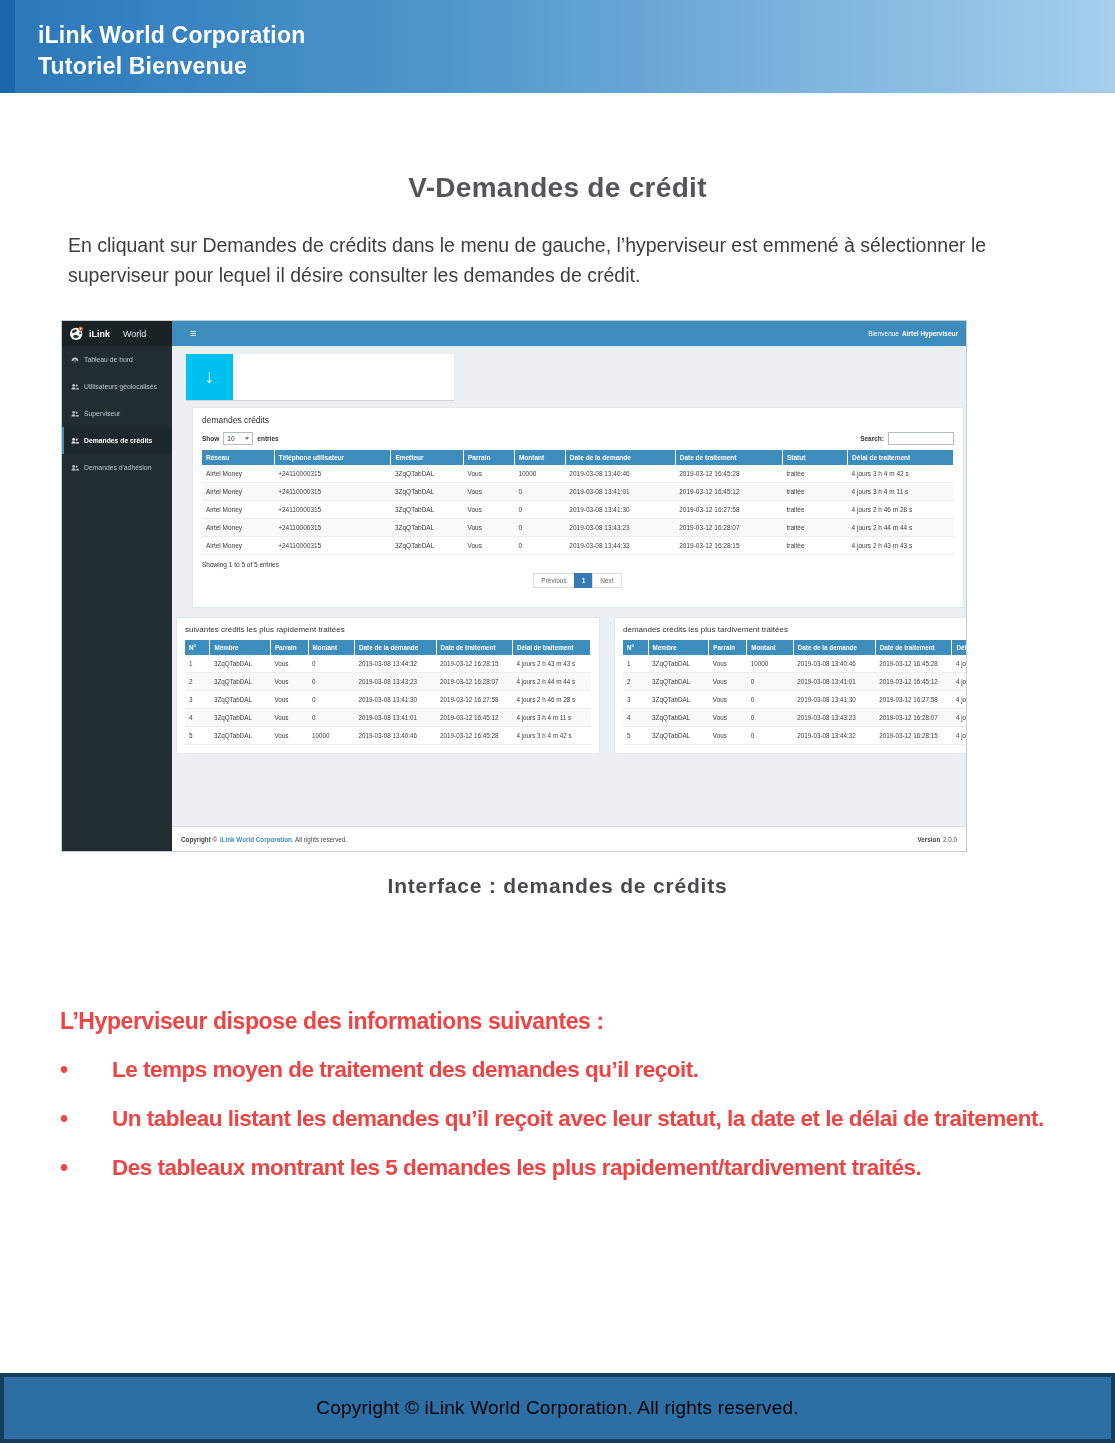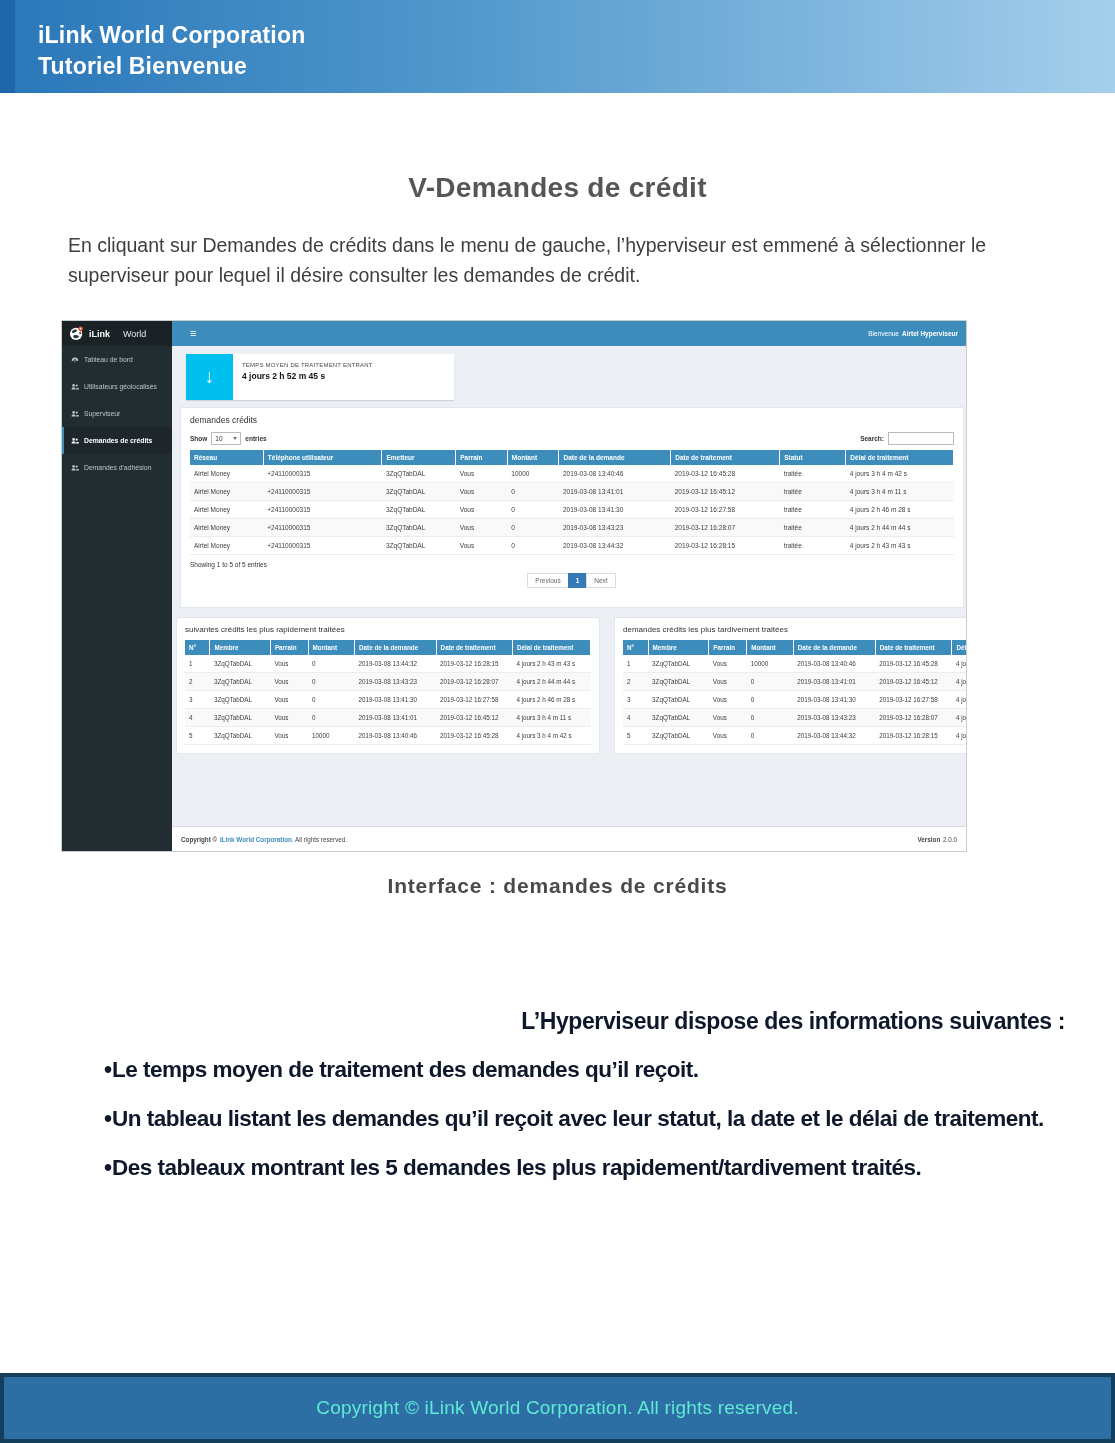--- a/index.html
+++ b/index.html
@@ -43,21 +43,21 @@
 
   .infobox{position:absolute;left:14px;top:8px;width:268px;height:46px;background:#fff;
     box-shadow:0 1px 1px rgba(0,0,0,.12);}
   .infobox-icon{position:absolute;left:0;top:0;width:47px;height:46px;background:#00c0ef;
     color:#fff;font-size:19px;font-weight:700;display:flex;align-items:center;justify-content:center;}
   .infobox-body{position:absolute;left:47px;right:0;top:0;bottom:0;padding:8px 9px;box-sizing:border-box;}
   .infobox-label{font-size:6px;color:#4a4a4a;text-transform:uppercase;letter-spacing:0.2px;}
   .infobox-value{font-size:8.5px;font-weight:700;color:#101010;margin-top:3px;}
 
   .panel{background:#fff;border:1px solid #e2e7ed;box-sizing:border-box;}
-  .panel-main{position:absolute;left:8px;right:2px;top:61px;height:201px;}
+  .panel-main{position:absolute;left:20px;right:2px;top:61px;height:201px;}
   .panel-heading{padding:7px 9px 4px;font-size:8.5px;color:#333;}
 
   .dt-controls{display:flex;justify-content:space-between;align-items:center;
     padding:3px 9px 5px;font-size:6.5px;font-weight:700;color:#333;}
   .dt-left{display:flex;align-items:center;gap:4px;}
   .dt-select{display:inline-flex;align-items:center;justify-content:space-between;
     width:30px;height:13px;border:1px solid #b6bcc2;background:#fff;font-size:6.5px;
     font-weight:400;padding:0 3px;box-sizing:border-box;cursor:pointer;}
   .chev{width:0;height:0;border-left:2.5px solid transparent;border-right:2.5px solid transparent;
     border-top:3px solid #777;}
@@ -95,30 +95,30 @@
 
   .shot-footer{position:absolute;left:110px;right:0;bottom:0;height:25px;background:#fff;
     border-top:1px solid #d8dde3;display:flex;align-items:center;justify-content:space-between;
     padding:0 9px;font-size:6.3px;color:#444;box-sizing:border-box;}
   .shot-footer .link{color:#3c8dbc;font-weight:700;cursor:pointer;}
   .shot-footer b{margin-right:1px;}
 
   
   .caption{position:absolute;left:0;top:874px;width:1115px;text-align:center;
     font-size:21px;font-weight:700;color:#4a4a4c;letter-spacing:0.8px;}
-  .info-block{position:absolute;left:60px;top:1008px;width:1005px;color:#0f172a;text-align:right;}
+  .info-block{position:absolute;left:60px;top:1008px;width:1005px;color:#ef4444;}
   .info-heading{font-size:23px;font-weight:700;letter-spacing:-0.4px;}
   .bullet-row{display:flex;margin-top:21px;}
   .bullet-dot{width:52px;flex:0 0 52px;font-size:23px;font-weight:700;line-height:28px;}
   .bullet-text{font-size:22.5px;font-weight:700;letter-spacing:-0.5px;line-height:28px;}
 
   
   .doc-footer{position:absolute;left:0;top:1373px;width:1115px;height:70px;box-sizing:border-box;
     background:#2d6fa5;border:4px solid #153d5c;display:flex;align-items:center;justify-content:center;}
-  .doc-footer span{color:#5eead4;font-size:19px;letter-spacing:0.2px;}
+  .doc-footer span{color:#000000;font-size:19px;letter-spacing:0.2px;}
 </style>
 </head>
 <body>
 
 <div class="page">
 
   <div class="doc-header">
     <div class="doc-header-text">
       <div>iLink World Corporation</div>
       <div>Tutoriel Bienvenue</div>
@@ -191,24 +191,20 @@
             <path d="M10 13c.2-2.2 1.5-3.7 3-3.7 1.7 0 2.9 1.6 3 3.7z"></path>
           </svg>
         <span>Demandes d'adhésion</span>
       </div>
     </div>
 
     <div class="shot-content">
 
       <div class="infobox">
         <div class="infobox-icon">↓</div>
-        <div class="infobox-body">
-          <div class="infobox-label">TEMPS MOYEN DE TRAITEMENT ENTRANT</div>
-          <div class="infobox-value">4 jours 2 h 52 m 45 s</div>
-        </div>
       </div>
 
       <div class="panel panel-main">
         <div class="panel-heading">demandes crédits</div>
         <div class="dt-controls">
           <div class="dt-left">
             <span>Show</span>
             <span class="dt-select">
                 <span>10</span>
                 <span class="chev"></span>

